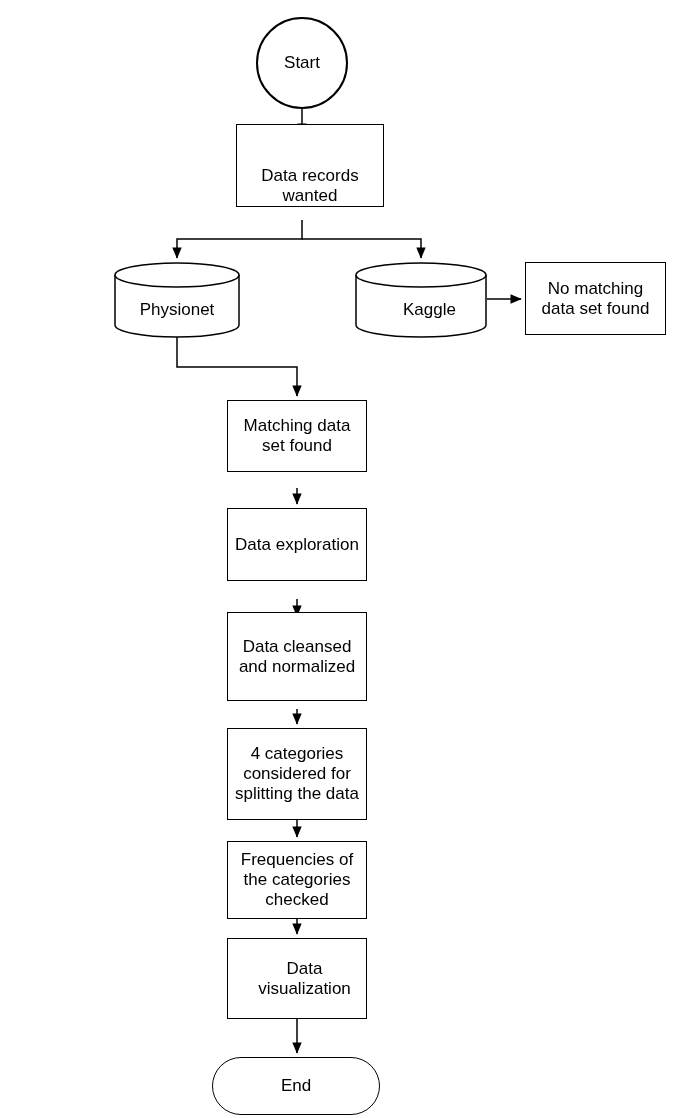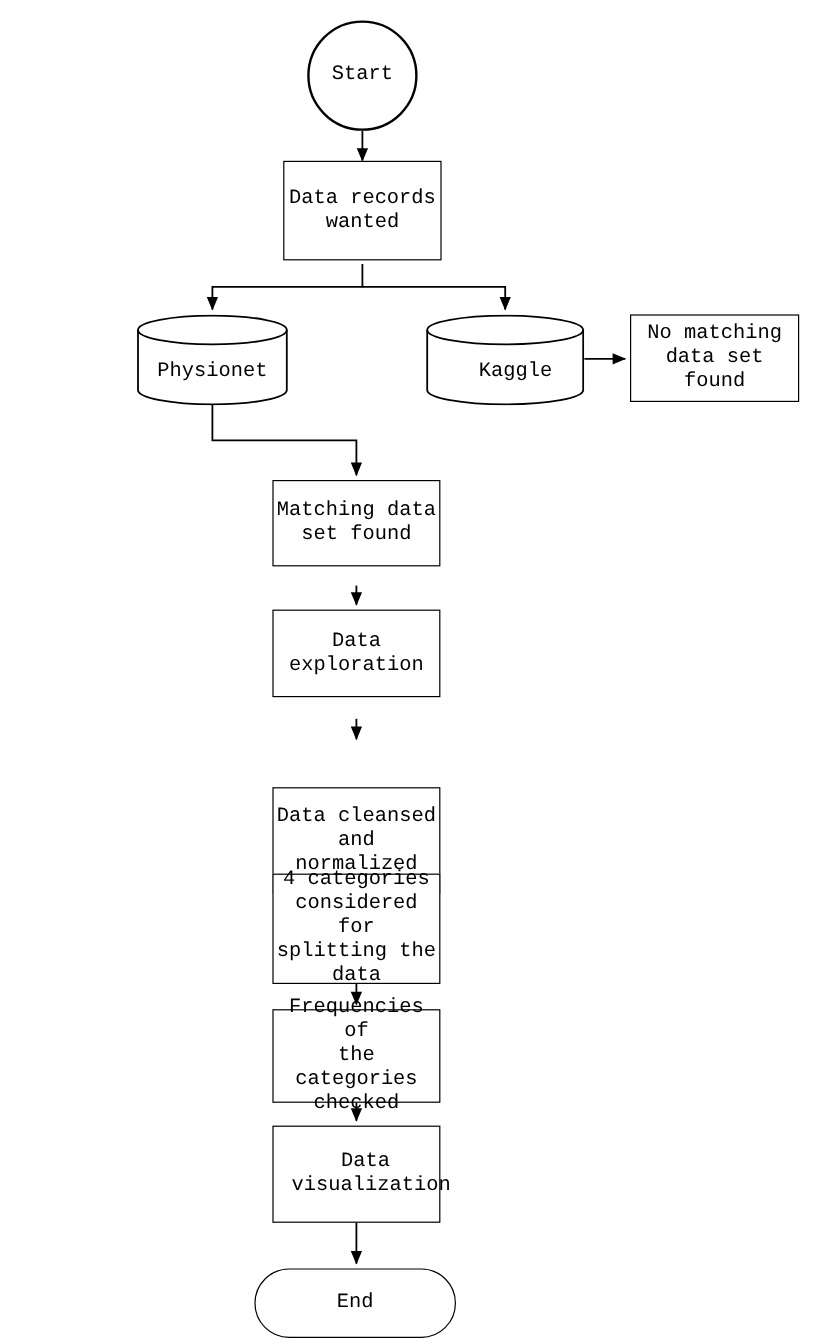--- a/index.html
+++ b/index.html
@@ -1,21 +1,21 @@
 <!DOCTYPE html>
 <html><head>
 <meta charset="utf-8">
 <style>
   html, body { margin: 0; padding: 0; background: #ffffff; }
   .stage {
     position: relative;
     width: 685px;
     height: 1118px;
     background: #ffffff;
-    font-family: Liberation Mono, monospace;
+    font-family: Liberation Sans, sans-serif;
     color: #000000;
     overflow: hidden;
   }
   .edges {
     position: absolute;
     left: 0; top: 0;
     width: 685px; height: 1118px;
     pointer-events: none;
   }
   .edges path.conn {
@@ -72,21 +72,21 @@
     <path class="conn" d="M297,919 L297,934" marker-end="url(#arrow)"></path>
     <path class="conn" d="M297,1019 L297,1053" marker-end="url(#arrow)"></path>
   </svg>
 
   <div class="node circle" style="left:256px;top:17px;width:92px;height:92px;">
     <div class="label">
       <div>Start</div>
     </div>
   </div>
 
-  <div class="node rect" style="left:236px;top:134px;width:132px;height:83px;">
+  <div class="node rect" style="left:236px;top:124px;width:148px;height:83px;align-items:flex-end;">
     <div class="label">
       <div>Data records</div>
       <div>wanted</div>
     </div>
   </div>
 
   <div class="node cylinder" style="left:114px;top:262px;width:126px;height:76px;">
     <svg width="126" height="76" viewBox="0 0 126 76">
       <path d="M1,13 A62,12 0 0 1 125,13 L125,63 A62,12 0 0 1 1,63 Z" fill="#ffffff" stroke="#000000" stroke-width="1.5"></path>
       <path d="M1,13 A62,12 0 0 0 125,13" fill="none" stroke="#000000" stroke-width="1.5"></path>
@@ -119,21 +119,21 @@
       <div>set found</div>
     </div>
   </div>
 
   <div class="node rect" style="left:227px;top:508px;width:140px;height:73px;">
     <div class="label">
       <div>Data exploration</div>
     </div>
   </div>
 
-  <div class="node rect" style="left:227px;top:656px;width:140px;height:89px;">
+  <div class="node rect" style="left:227px;top:612px;width:140px;height:89px;">
     <div class="label">
       <div>Data cleansed</div>
       <div>and normalized</div>
     </div>
   </div>
 
   <div class="node rect" style="left:227px;top:728px;width:140px;height:92px;">
     <div class="label">
       <div>4 categories</div>
       <div>considered for</div>

